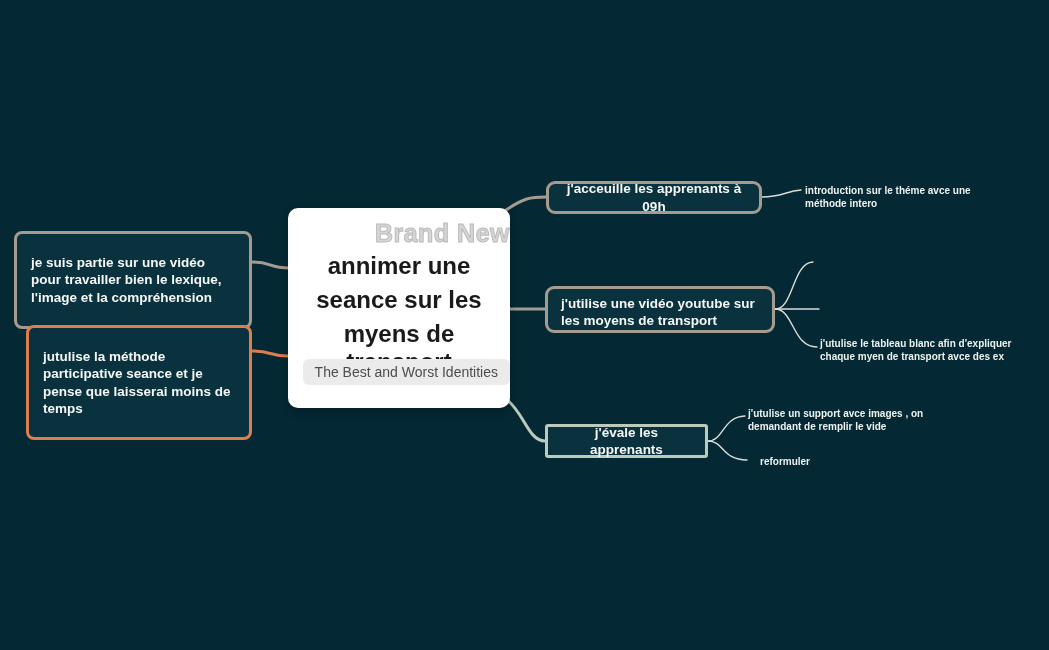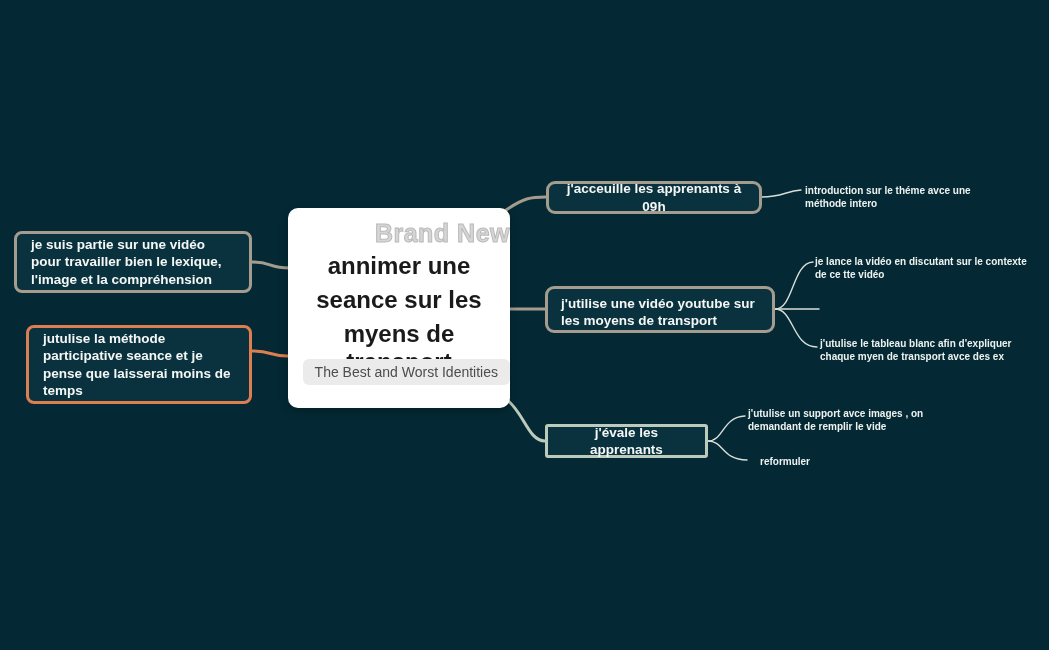--- a/index.html
+++ b/index.html
@@ -5,21 +5,21 @@
   html,body{margin:0;padding:0;}
   body{font-family:"Liberation Sans", sans-serif;}
   .stage{position:relative;width:1049px;height:650px;overflow:hidden;background:#042934;}
   .links{position:absolute;left:0;top:0;z-index:1;}
   .links path{fill:none;stroke-linecap:round;}
   .links path.main{stroke-width:3;}
   .links path.sub{stroke-width:1.4;}
 
   .node{position:absolute;z-index:3;box-sizing:border-box;background:#0a323e;
         border:3px solid #a49c8f;border-radius:8px;color:#f4f7f5;
-        font-size:13.5px;font-weight:600;line-height:1.28;padding:2px 14px;}
+        font-size:13.5px;font-weight:600;line-height:1.28;padding:20px 14px;}
   .node.center-text{display:flex;align-items:center;justify-content:center;text-align:center;padding:5px 12px;}
 
   .card{position:absolute;z-index:4;box-sizing:border-box;background:#ffffff;border-radius:10px;
         box-shadow:0 3px 10px rgba(0,0,0,0.28);display:flex;flex-direction:column;align-items:flex-end;}
   .logo{margin-top:11px;font-size:25px;font-weight:700;color:#d6d6d6;letter-spacing:0.5px;
         -webkit-text-stroke:1px #b9b9b9;}
   .title{margin-top:1px;width:100%;text-align:center;font-size:24px;line-height:34px;
          font-weight:700;color:#1a1a1a;}
   .title-clip{height:9px;overflow:hidden;font-size:24px;line-height:22px;font-weight:700;
               color:#1a1a1a;text-align:center;width:100%;}
@@ -69,21 +69,20 @@
   <div class="node" style="left: 545px; top: 286px; width: 230px; height: 47px; border-radius: 9px; padding: 6px 13px; border-color: rgb(164, 156, 143);">
     <span>j'utilise une vidéo youtube sur les moyens de transport</span>
   </div>
 
   <div class="node center-text" style="left: 545px; top: 424px; width: 163px; height: 34px; border-radius: 3px; border-color: rgb(188, 202, 187);">
     <span>j'évale les apprenants</span>
   </div>
 
   <div class="sub" style="left:805px;top:184px;width:210px;">introduction sur le théme avce une méthode intero</div>
 
-  <div class="sub" style="left:815px;top:255px;width:220px;">je lance la vidéo en discutant sur le contexte de ce tte vidéo</div>
 
 
   <div class="sub" style="left:820px;top:337px;width:200px;">j'utulise le tableau blanc afin d'expliquer chaque myen de transport avce des ex</div>
 
   <div class="sub" style="left:748px;top:407px;width:180px;">j'utulise un support avce images , on demandant de remplir le vide</div>
 
   <div class="sub" style="left:750px;top:455px;width:120px;padding-left:10px;">reformuler</div>
 
 </div>
 

